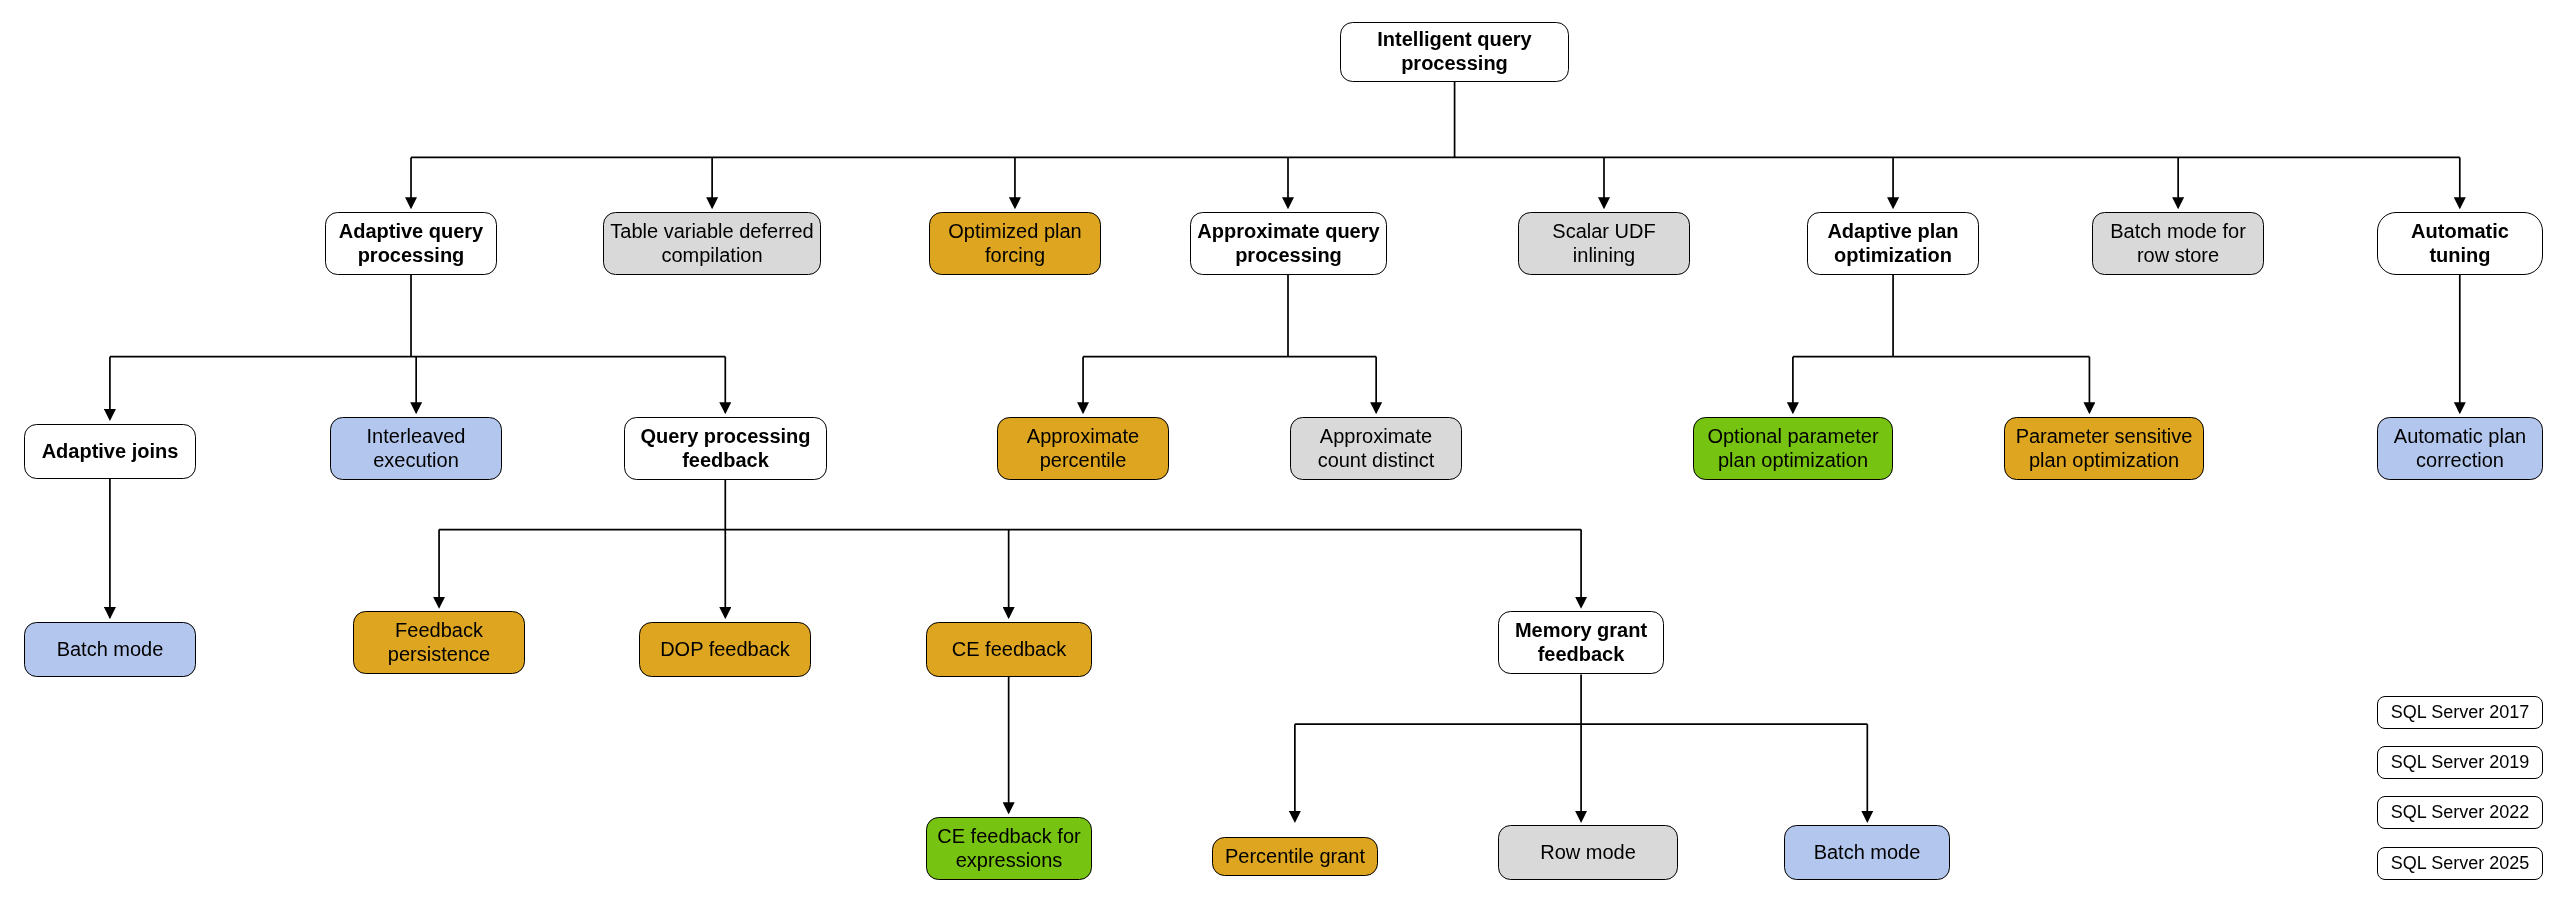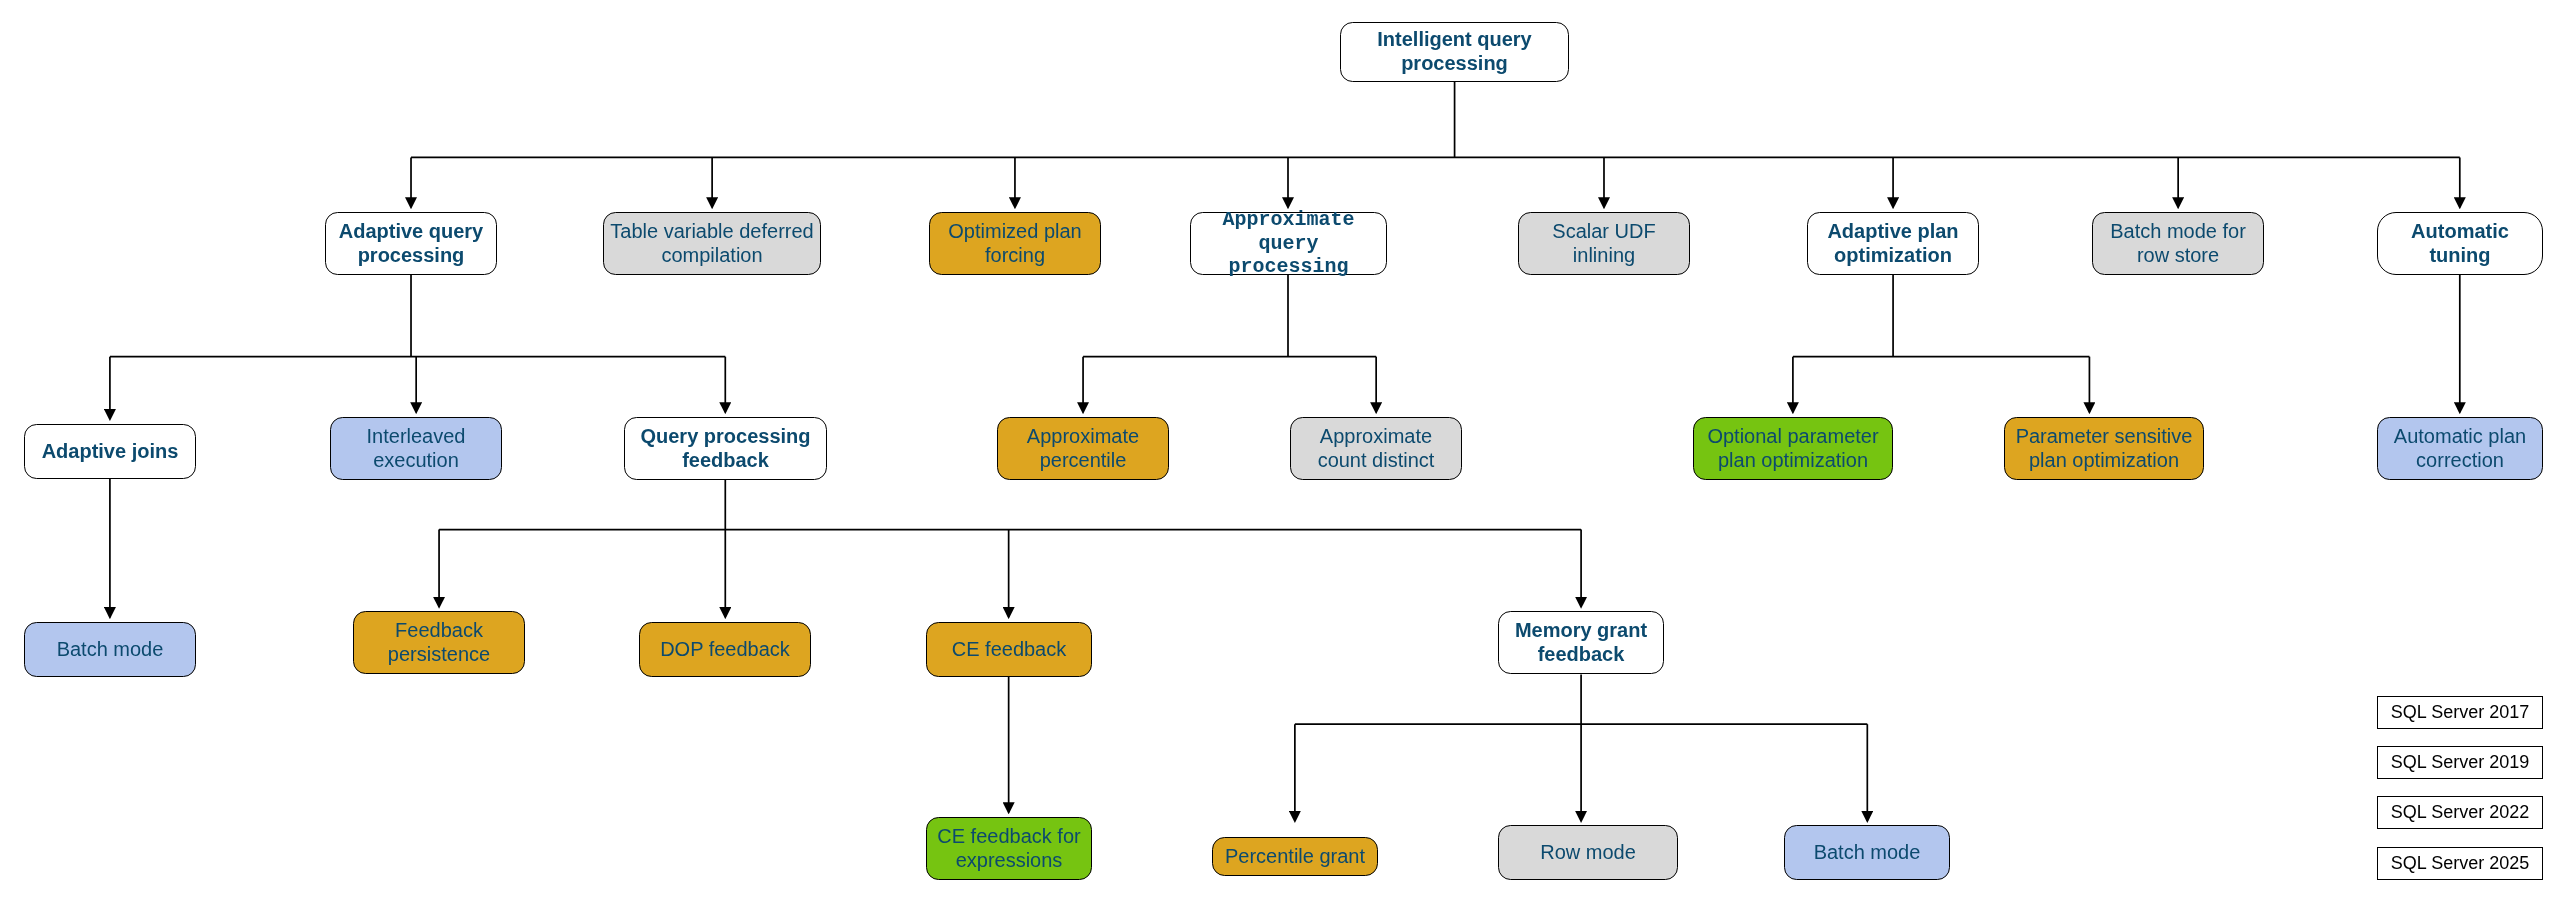--- a/index.html
+++ b/index.html
@@ -29,37 +29,37 @@
     position: absolute;
     box-sizing: border-box;
     border: 1.7px solid #000000;
     border-radius: 12.6px;
     background: #ffffff;
     display: flex;
     align-items: center;
     justify-content: center;
     text-align: center;
     line-height: 1.18;
-    color: #0c4a6e;
+    color: #000000;
     font-size: 20px;
     padding: 2.3px 5.7px;
     font-family: "Liberation Sans", sans-serif;
   }
   .node.bold { font-weight: bold; }
   .node.white  { background: #ffffff; }
   .node.gray   { background: #d9d9d9; }
   .node.orange { background: #dda520; }
   .node.blue   { background: #b3c6ee; }
   .node.green  { background: #76c411; }
 
   .legend-item {
     position: absolute;
     box-sizing: border-box;
     border: 1.7px solid #000000;
-    border-radius: 0;
+    border-radius: 8px;
     display: flex;
     align-items: center;
     justify-content: center;
     font-size: 18px;
     color: #000000;
     font-family: "Liberation Sans", sans-serif;
   }
 </style>
 </head>
 <body>
@@ -121,21 +121,21 @@
       <path d="M 2262 1265 L 2262 1434" marker-end="url(#arrow)"></path>
       <path d="M 2762 1265 L 2762 1434" marker-end="url(#arrow)"></path>
       <path d="M 3262 1265 L 3262 1434" marker-end="url(#arrow)"></path>
     </g>
   </svg>
 
   <div class="node white bold" id="n0" style="left: 1340px; top: 22px; width: 229px; height: 60px;">Intelligent query processing</div>
   <div class="node white bold" id="n1" style="left: 325px; top: 212px; width: 172px; height: 63px;">Adaptive query processing</div>
   <div class="node gray" id="n2" style="left: 603px; top: 212px; width: 218px; height: 63px;">Table variable deferred compilation</div>
   <div class="node orange" id="n3" style="left: 929px; top: 212px; width: 172px; height: 63px;">Optimized plan forcing</div>
-  <div class="node white bold" id="n4" style="left: 1190px; top: 212px; width: 197px; height: 63px; font-family: Liberation Mono, monospace;">Approximate query processing</div>
+  <div class="node white bold" id="n4" style="left: 1190px; top: 212px; width: 197px; height: 63px;">Approximate query processing</div>
   <div class="node gray" id="n5" style="left: 1518px; top: 212px; width: 172px; height: 63px; text-align: center;">Scalar UDF inlining</div>
   <div class="node white bold" id="n6" style="left: 1807px; top: 212px; width: 172px; height: 63px;">Adaptive plan optimization</div>
   <div class="node gray" id="n7" style="left: 2092px; top: 212px; width: 172px; height: 63px;">Batch mode for row store</div>
   <div class="node white bold" id="n8" style="left: 2377px; top: 212px; width: 166px; height: 63px; border-radius: 19px;">Automatic tuning</div>
 
   <div class="node white bold" id="n9" style="left: 24px; top: 424px; width: 172px; height: 55px;">Adaptive joins</div>
   <div class="node blue" id="n10" style="left: 330px; top: 417px; width: 172px; height: 63px;">Interleaved execution</div>
   <div class="node white bold" id="n11" style="left: 624px; top: 417px; width: 203px; height: 63px;">Query processing feedback</div>
   <div class="node orange" id="n12" style="left: 997px; top: 417px; width: 172px; height: 63px;">Approximate percentile</div>
   <div class="node gray" id="n13" style="left: 1290px; top: 417px; width: 172px; height: 63px;">Approximate count distinct</div>

